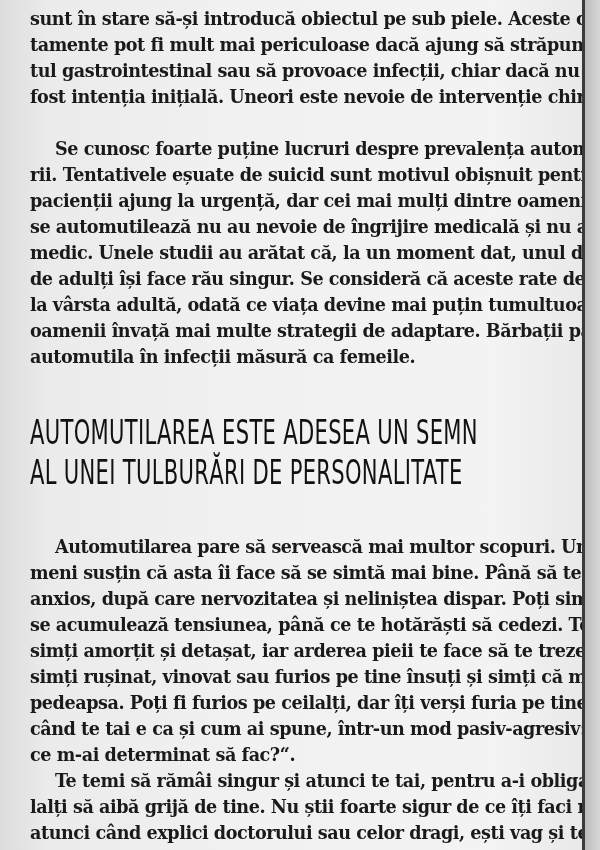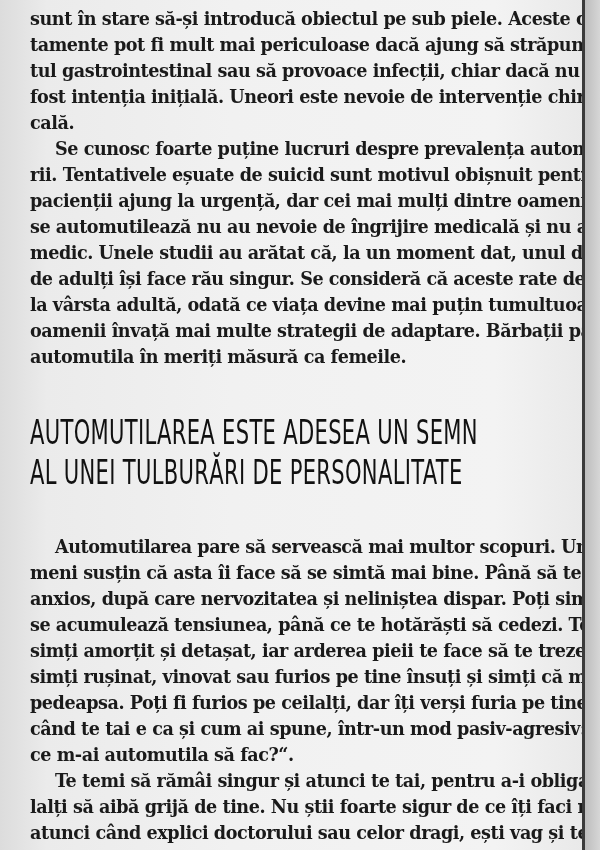--- a/index.html
+++ b/index.html
@@ -35,44 +35,43 @@
 </style>
 </head>
 <body>
 
 <div class="page">
 
   <div class="line" style="top:8px">sunt în stare să-și introducă obiectul pe sub piele. Aceste compor-</div>
   <div class="line" style="top:34px">tamente pot fi mult mai periculoase dacă ajung să străpungă trac-</div>
   <div class="line" style="top:60px">tul gastrointestinal sau să provoace infecții, chiar dacă nu asta a</div>
   <div class="line" style="top:86px">fost intenția inițială. Uneori este nevoie de intervenție chirurgi-</div>
-  <div class="line last" style="top:112px">cală.</div>
 
   <div class="line indent" style="top:138px">Se cunosc foarte puține lucruri despre prevalența automutilă-</div>
   <div class="line" style="top:164px">rii. Tentativele eșuate de suicid sunt motivul obișnuit pentru care</div>
   <div class="line" style="top:190px">pacienții ajung la urgență, dar cei mai mulți dintre oamenii care</div>
   <div class="line" style="top:216px">se automutilează nu au nevoie de îngrijire medicală și nu ajung la</div>
   <div class="line" style="top:242px">medic. Unele studii au arătat că, la un moment dat, unul din 25</div>
   <div class="line" style="top:268px">de adulți își face rău singur. Se consideră că aceste rate descresc</div>
   <div class="line" style="top:294px">la vârsta adultă, odată ce viața devine mai puțin tumultuoasă și</div>
   <div class="line" style="top:320px">oamenii învață mai multe strategii de adaptare. Bărbații par a se</div>
-  <div class="line last" style="top:346px">automutila în meriți măsură ca femeile.</div>
+  <div class="line last" style="top:346px">automutila în infecții măsură ca femeile.</div>
 
   <div class="heading" style="top:413px">AUTOMUTILAREA ESTE ADESEA UN SEMN</div>
   <div class="heading" style="top:453px">AL UNEI TULBURĂRI DE PERSONALITATE</div>
 
   <div class="line indent" style="top:536px">Automutilarea pare să servească mai multor scopuri. Unii oa-</div>
   <div class="line" style="top:562px">meni susțin că asta îi face să se simtă mai bine. Până să te tai ești</div>
   <div class="line" style="top:588px">anxios, după care nervozitatea și neliniștea dispar. Poți simți cum</div>
   <div class="line" style="top:614px">se acumulează tensiunea, până ce te hotărăști să cedezi. Te poți</div>
   <div class="line" style="top:640px">simți amorțit și detașat, iar arderea pieii te face să te trezești. Te</div>
   <div class="line" style="top:666px">simți rușinat, vinovat sau furios pe tine însuți și simți că meriți</div>
   <div class="line" style="top:692px"><span>pedeapsa. Poți fi </span><span class="it">furios</span><span> pe ceilalți, dar îți verși furia pe tine. Atunci</span></div>
   <div class="line" style="top:718px">când te tai e ca și cum ai spune, într-un mod pasiv-agresiv: „Vezi</div>
-  <div class="line last" style="top:744px">ce m-ai automutila să fac?“.</div>
+  <div class="line last" style="top:744px">ce m-ai determinat să fac?“.</div>
 
   <div class="line indent" style="top:770px">Te temi să rămâi singur și atunci te tai, pentru a-i obliga pe cei-</div>
   <div class="line" style="top:796px">lalți să aibă grijă de tine. Nu știi foarte sigur de ce îți faci rău, iar</div>
   <div class="line" style="top:822px">atunci când explici doctorului sau celor dragi, ești vag și te contra-</div>
   <div class="line last" style="top:848px">zici.</div>
 </div>
 <div class="edge"></div>
 <div class="strip"></div>
 
 </body></html>

